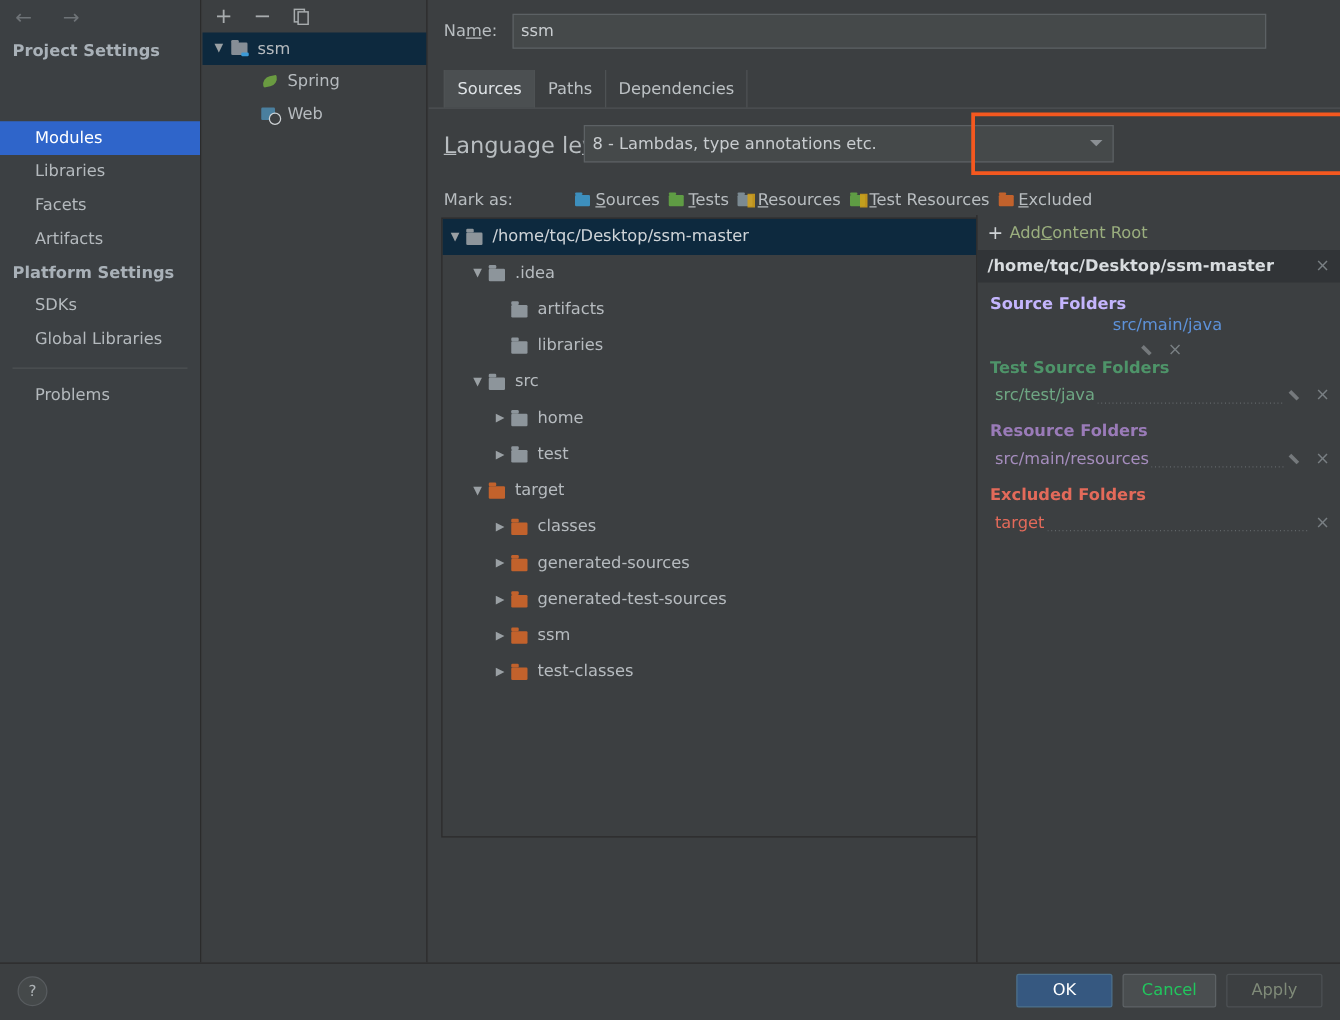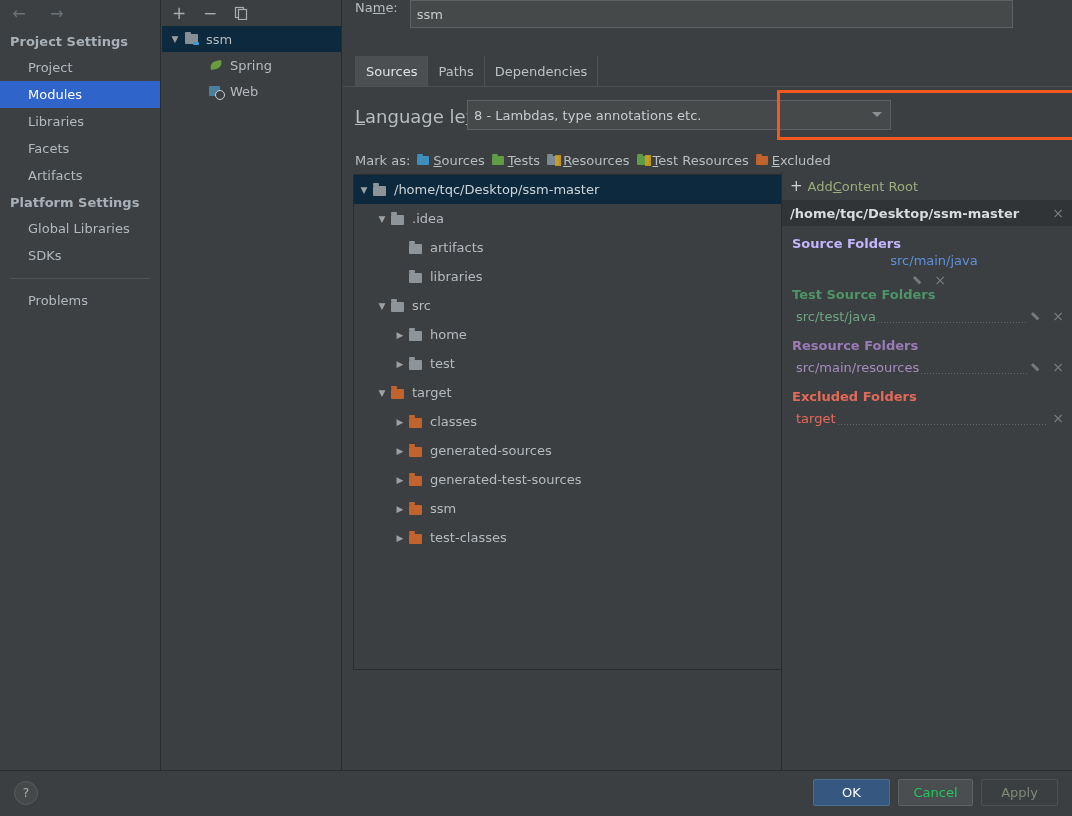--- a/index.html
+++ b/index.html
@@ -23,21 +23,21 @@
   .nav-arrow { width: 22px; height: 20px; display: flex; align-items: center; justify-content: center;
     color: #6e7377; font-size: 16px; line-height: 1; }
   .side-group {
     font-weight: bold; color: #a9b1b8; font-size: 13px;
     padding: 4px 0 4px 10px; height: 26px; display: flex; align-items: center;
   }
   .side-item {
     height: 27px; display: flex; align-items: center; padding-left: 28px;
     color: #b4b9bd; font-size: 13px;
   }
-  .side-item.selected { background: #2f65ca; color: #ffffff; }
+  .side-item.selected { background: #2f65ca; color: #ffffff; margin-top: 43px; }
   .side-div { height: 1px; background: #4d5154; margin: 9px 10px 8px 10px; }
 
   
   #modules {
     position: absolute; left: 162px; top: 0; width: 180px; height: 770px;
     background: #3c3f41; border-right: 1px solid #2b2b2b;
   }
   #mod-toolbar { height: 26px; display: flex; align-items: center; gap: 13px; padding-left: 8px; }
   .tb-btn { width: 18px; height: 18px; display: flex; align-items: center; justify-content: center;
     color: #a8acae; }
@@ -56,21 +56,21 @@
   .ic-web::before { content:""; position:absolute; left:1px; top:3px; width:11px; height:10px;
     background:#4a7f9e; border-radius:1px; }
   .ic-web::after { content:""; position:absolute; left:7px; top:7px; width:8px; height:8px;
     border:1.5px solid #cfd3d6; border-radius:50%; background:#3c3f41; }
 
   
   #main { position: absolute; left: 343px; top: 0; width: 729px; height: 770px; background: #3c3f41; }
 
   
   #name-row { position:absolute; left:0; top:0; width:729px; height:50px;
-    display:flex; align-items:flex-start; padding-left: 12px; }
+    display:flex; align-items:center; padding-left: 12px; }
   #name-label { color:#b8bdc0; font-size:13px; margin-right:12px; }
   #name-label u { text-decoration: underline; }
   #name-input {
     width: 603px; height: 28px; background:#45494a; border:1px solid #5c6164;
     color:#c8cccf; font-size:13px; font-family: inherit; padding: 0 6px;
     outline:none;
   }
 
   
   #tabs { position:absolute; left:0; top:56px; width:729px; height:30px;
@@ -93,21 +93,21 @@
   }
   #lang-arrow { position:absolute; right:8px; top:11px; width:0;height:0;
     border-left:5px solid transparent;border-right:5px solid transparent;border-top:5px solid #8b9094; }
   #lang-highlight {
     position:absolute; left:434px; top:90px; width:478px; height:50px;
     border: 3px solid #f4581f; pointer-events:none;
   }
 
   
   #markas { position:absolute; left:0; top:148px; width:729px; height:24px;
-    display:flex; align-items:center; padding-left:12px; font-size:13px; color:#b8bdc0; }
+    display:flex; align-items:center; padding-left:12px; font-size:13px; color:#b8bdc0;gap:43px; }
   #markas .mk { display:flex; align-items:center; margin-left: 6px; }
   #markas .mk span.lbl { margin-left:2px; color:#b8bdc0; }
   #markas .mk span.lbl u { text-decoration: underline; }
   .mkic { width:15px; height:14px; position:relative; display:inline-block; }
   .mkic i { position:absolute; left:1px; top:3px; width:12px; height:9px; border-radius:1px; }
   .mkic i::before { content:""; position:absolute; left:0; top:-2px; width:6px; height:2px; border-radius:1px;
     background: inherit; }
   .mk-src i { background:#3d8fbd; }
   .mk-test i { background:#5f9c44; }
   .mk-res i { background:#7b8a92; }
@@ -188,28 +188,27 @@
 
 <div id="app">
 
   <div id="sidebar">
     <div id="navbar">
       <div class="nav-arrow">←</div>
       <div class="nav-arrow">→</div>
     </div>
     <div id="sidebar-groups">
         <div class="side-group">Project Settings</div>
-        <div class="side-item">Project</div>
         <div class="side-item selected">Modules</div>
         <div class="side-item">Libraries</div>
         <div class="side-item">Facets</div>
         <div class="side-item">Artifacts</div>
         <div class="side-group">Platform Settings</div>
+        <div class="side-item">SDKs</div>
         <div class="side-item">Global Libraries</div>
-        <div class="side-item">SDKs</div>
       </div>
     <div class="side-div"></div>
     <div class="side-item">Problems</div>
   </div>
 
   <div id="modules">
     <div id="mod-toolbar">
       <div class="tb-btn" style="font-size:17px;">+</div>
       <div class="tb-btn" style="font-size:17px;">−</div>
       <div class="tb-btn">

